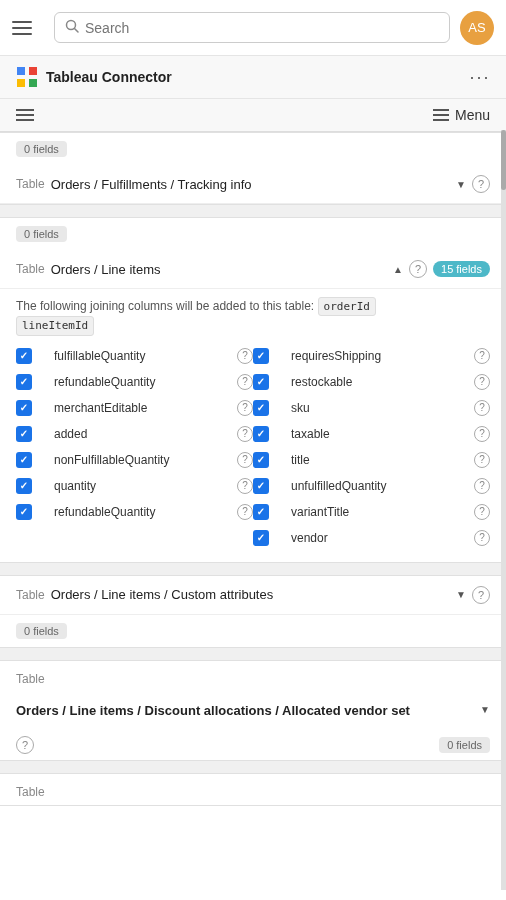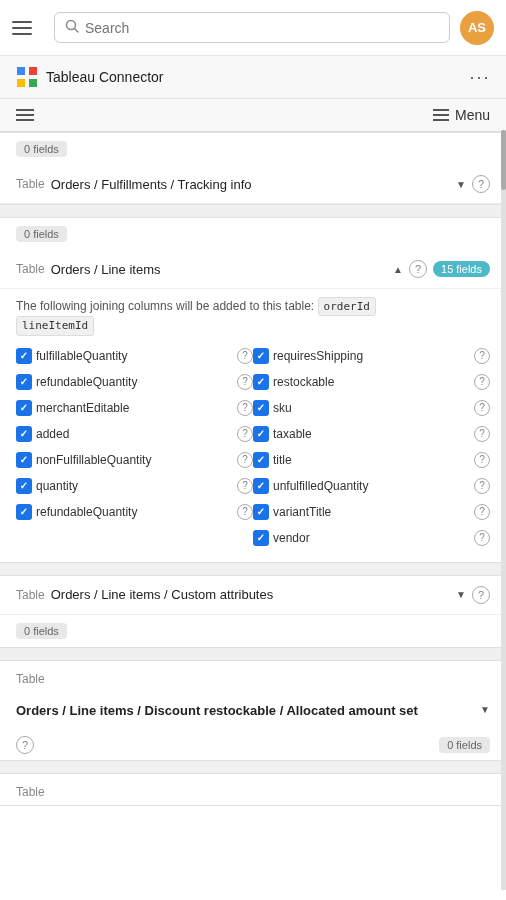--- a/index.html
+++ b/index.html
@@ -47,39 +47,39 @@
     }
     .search-input {
       border: none; outline: none; flex: 1; font-size: 14px; color: #333;
       background: transparent;
     }
     .avatar {
       width: 34px; height: 34px;
       background: #e8a040;
       border-radius: 50%;
       display: flex; align-items: center; justify-content: center;
-      font-size: 13px; font-weight: 700; color: #fff;
+      font-size: 13px; font-weight: 400; color: #fff;
       flex-shrink: 0;
     }
 
     
     .second-bar {
       display: flex;
       align-items: center;
       padding: 10px 16px;
       background: #f8f8f8;
       border-bottom: 1px solid #e5e5e5;
       gap: 8px;
     }
     .tableau-icon {
       width: 22px; height: 22px; flex-shrink: 0;
     }
     .second-bar-title {
       flex: 1;
-      font-size: 14px; font-weight: 400; color: #222;
+      font-size: 14px; font-weight: 700; color: #222;
     }
     .dots-btn {
       cursor: pointer; font-size: 18px; color: #555; letter-spacing: 1px;
     }
 
     
     .content {
       background: #f0f0f0;
       padding: 0;
     }
@@ -181,21 +181,21 @@
       border-radius: 3px;
       padding: 1px 5px;
       font-family: monospace;
       font-size: 11px;
       color: #333;
     }
     .field-row {
       display: flex;
       align-items: center;
       padding: 4px 0;
-      gap: 4px;
+      gap: 22px;
     }
     .checkbox {
       width: 16px; height: 16px;
       background: #1a73e8;
       border-radius: 3px;
       display: flex; align-items: center; justify-content: center;
       flex-shrink: 0;
       cursor: pointer;
     }
     .checkbox::after {
@@ -467,21 +467,21 @@
     </div>
 
     <div class="section-divider"></div>
 
     <div class="section">
       <div class="table-only-header">
         <span class="table-only-label">Table</span>
       </div>
       <div class="table-header-multiline">
         <div class="table-header-row">
-          <span class="table-name-multiline">Orders / Line items / Discount restockable / Allocated amount set</span>
+          <span class="table-name-multiline">Orders / Line items / Discount allocations / Allocated vendor set</span>
           <span class="chevron-icon" style="margin-top:2px;">▼</span>
         </div>
       </div>
       <div class="section-bottom-row">
         <div class="bottom-help">?</div>
         <span class="bottom-fields-badge">0 fields</span>
       </div>
     </div>
 
     <div class="section-divider"></div>

